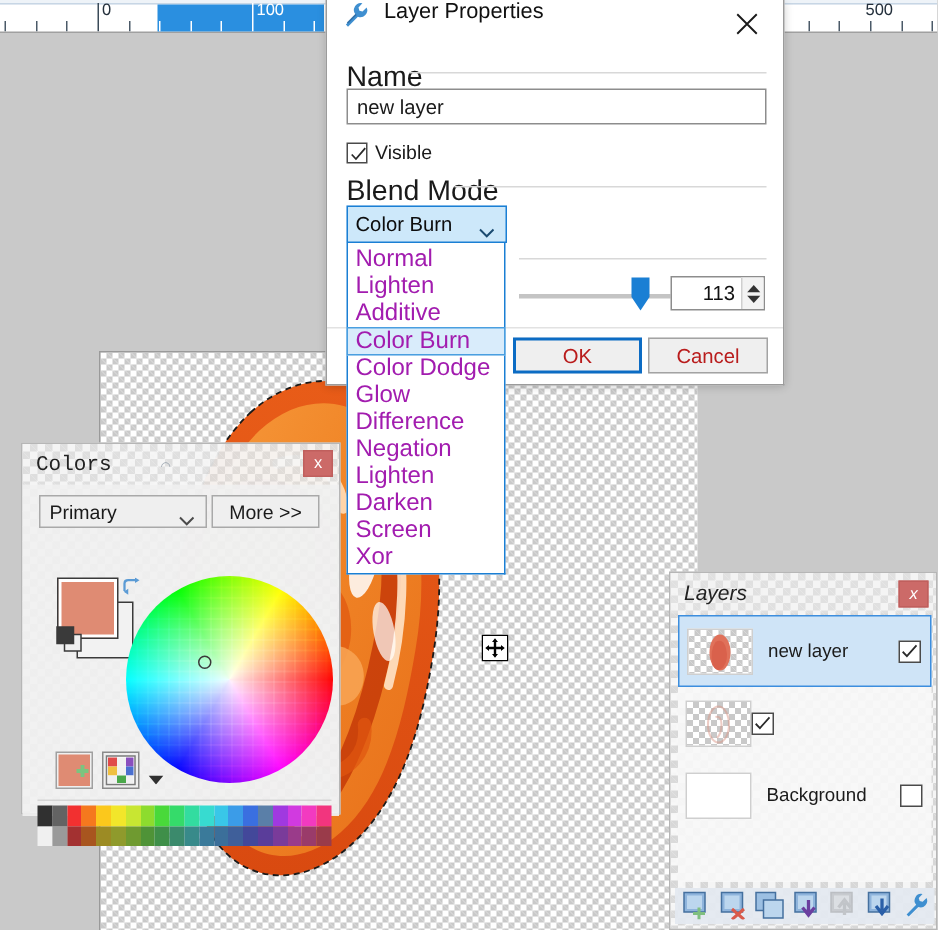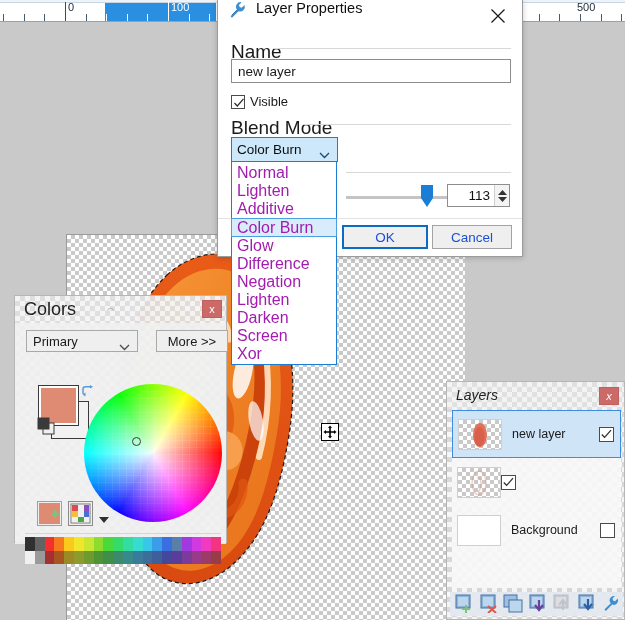--- a/index.html
+++ b/index.html
@@ -167,59 +167,59 @@
     display: flex; flex-direction: column; align-items: center; justify-content: center;
     background: #f3f3f3;
   }
 
   #dlg-sep { position: absolute; left: 0; top: 218px; width: 100%; height: 1px; background: #e2e2e2; }
 
   .dbtn {
     position: absolute; height: 24px;
     background: #efefef; border: 1px solid #a3a3a3;
     display: flex; align-items: center; justify-content: center;
-    font-size: 13.5px; color: #1d4ed8;
+    font-size: 13.5px; color: #b91c1c;
   }
   #btn-ok { left: 124px; top: 225px; width: 86px; border: 2px solid #0c6cc4; }
   #btn-cancel { left: 214px; top: 225px; width: 80px; }
 
   
   #colors {
     left: 14px; top: 295px; width: 213px; height: 248px;
     background: rgba(240,240,240,0.88);
     border: 1px solid #b6b6b6;
     z-index: 20;
   }
   #colors-titlebar {
     position: absolute; left:0; top:0; width: 100%; height: 27px;
     background: rgba(240,240,240,0.35);
     display: flex; align-items: center;
   }
   #colors-title {
-    font-size: 18px; color: #222; padding-left: 9px; flex: 0 0 auto;
+    font-size: 14px; color: #222; padding-left: 9px; flex: 0 0 auto; font-family: Liberation Mono, monospace;
   }
   #colors-pin {
     position:absolute; left: 92px; top: 10px; font-size: 8px; color: #9aa4ae;
   }
   #colors-close {
     position:absolute; right: 4px; top: 4px; width: 20px; height: 18px;
     background: #cc6a68; color: #fff; font-size: 11px;
     display: flex; align-items: center; justify-content: center;
     border: 1px solid #c05f5d;
   }
   #colors-body { position:absolute; left:0; top:27px; width:100%; height:221px;
                  background: rgba(240,240,240,0.92); }
   #mode-combo {
     position: absolute; left: 11px; top: 7px; width: 112px; height: 22px;
     background: #efefef; border: 1px solid #a9a9a9;
     display: flex; align-items: center; padding-left: 6px; font-size: 13px;
   }
   #mode-arrow { position: absolute; right: 7px; top: 8px; }
   #more-btn {
-    position: absolute; left: 141px; top: 7px; width: 72px; height: 22px;
+    position: absolute; left: 126px; top: 7px; width: 72px; height: 22px;
     background: #efefef; border: 1px solid #a9a9a9;
     display: flex; align-items: center; justify-content: center; font-size: 13px;
   }
   #sw-secondary {
     position: absolute; left: 36px; top: 78px; width: 38px; height: 38px;
     background: #f2f2f2; border: 1px solid #3a3a3a;
   }
   #sw-primary {
     position: absolute; left: 24px; top: 63px; width: 39px; height: 39px;
     border: 2px solid #ffffff; outline: 1px solid #3a3a3a;
@@ -659,20 +659,21 @@
             <path d="M1 1 L5.5 5.5 L10 1" stroke="#1a4a70" stroke-width="1.3" fill="none"></path>
           </svg>
       </span>
     </div>
 
     <div id="dropdown">
         <div class="dd-item">Normal</div>
         <div class="dd-item">Lighten</div>
         <div class="dd-item">Additive</div>
         <div class="dd-item sel">Color Burn</div>
+        <div class="dd-item">Color Dodge</div>
         <div class="dd-item">Glow</div>
         <div class="dd-item">Difference</div>
         <div class="dd-item">Negation</div>
         <div class="dd-item">Lighten</div>
         <div class="dd-item">Darken</div>
         <div class="dd-item">Screen</div>
         <div class="dd-item">Xor</div>
       </div>
   </div>
 

